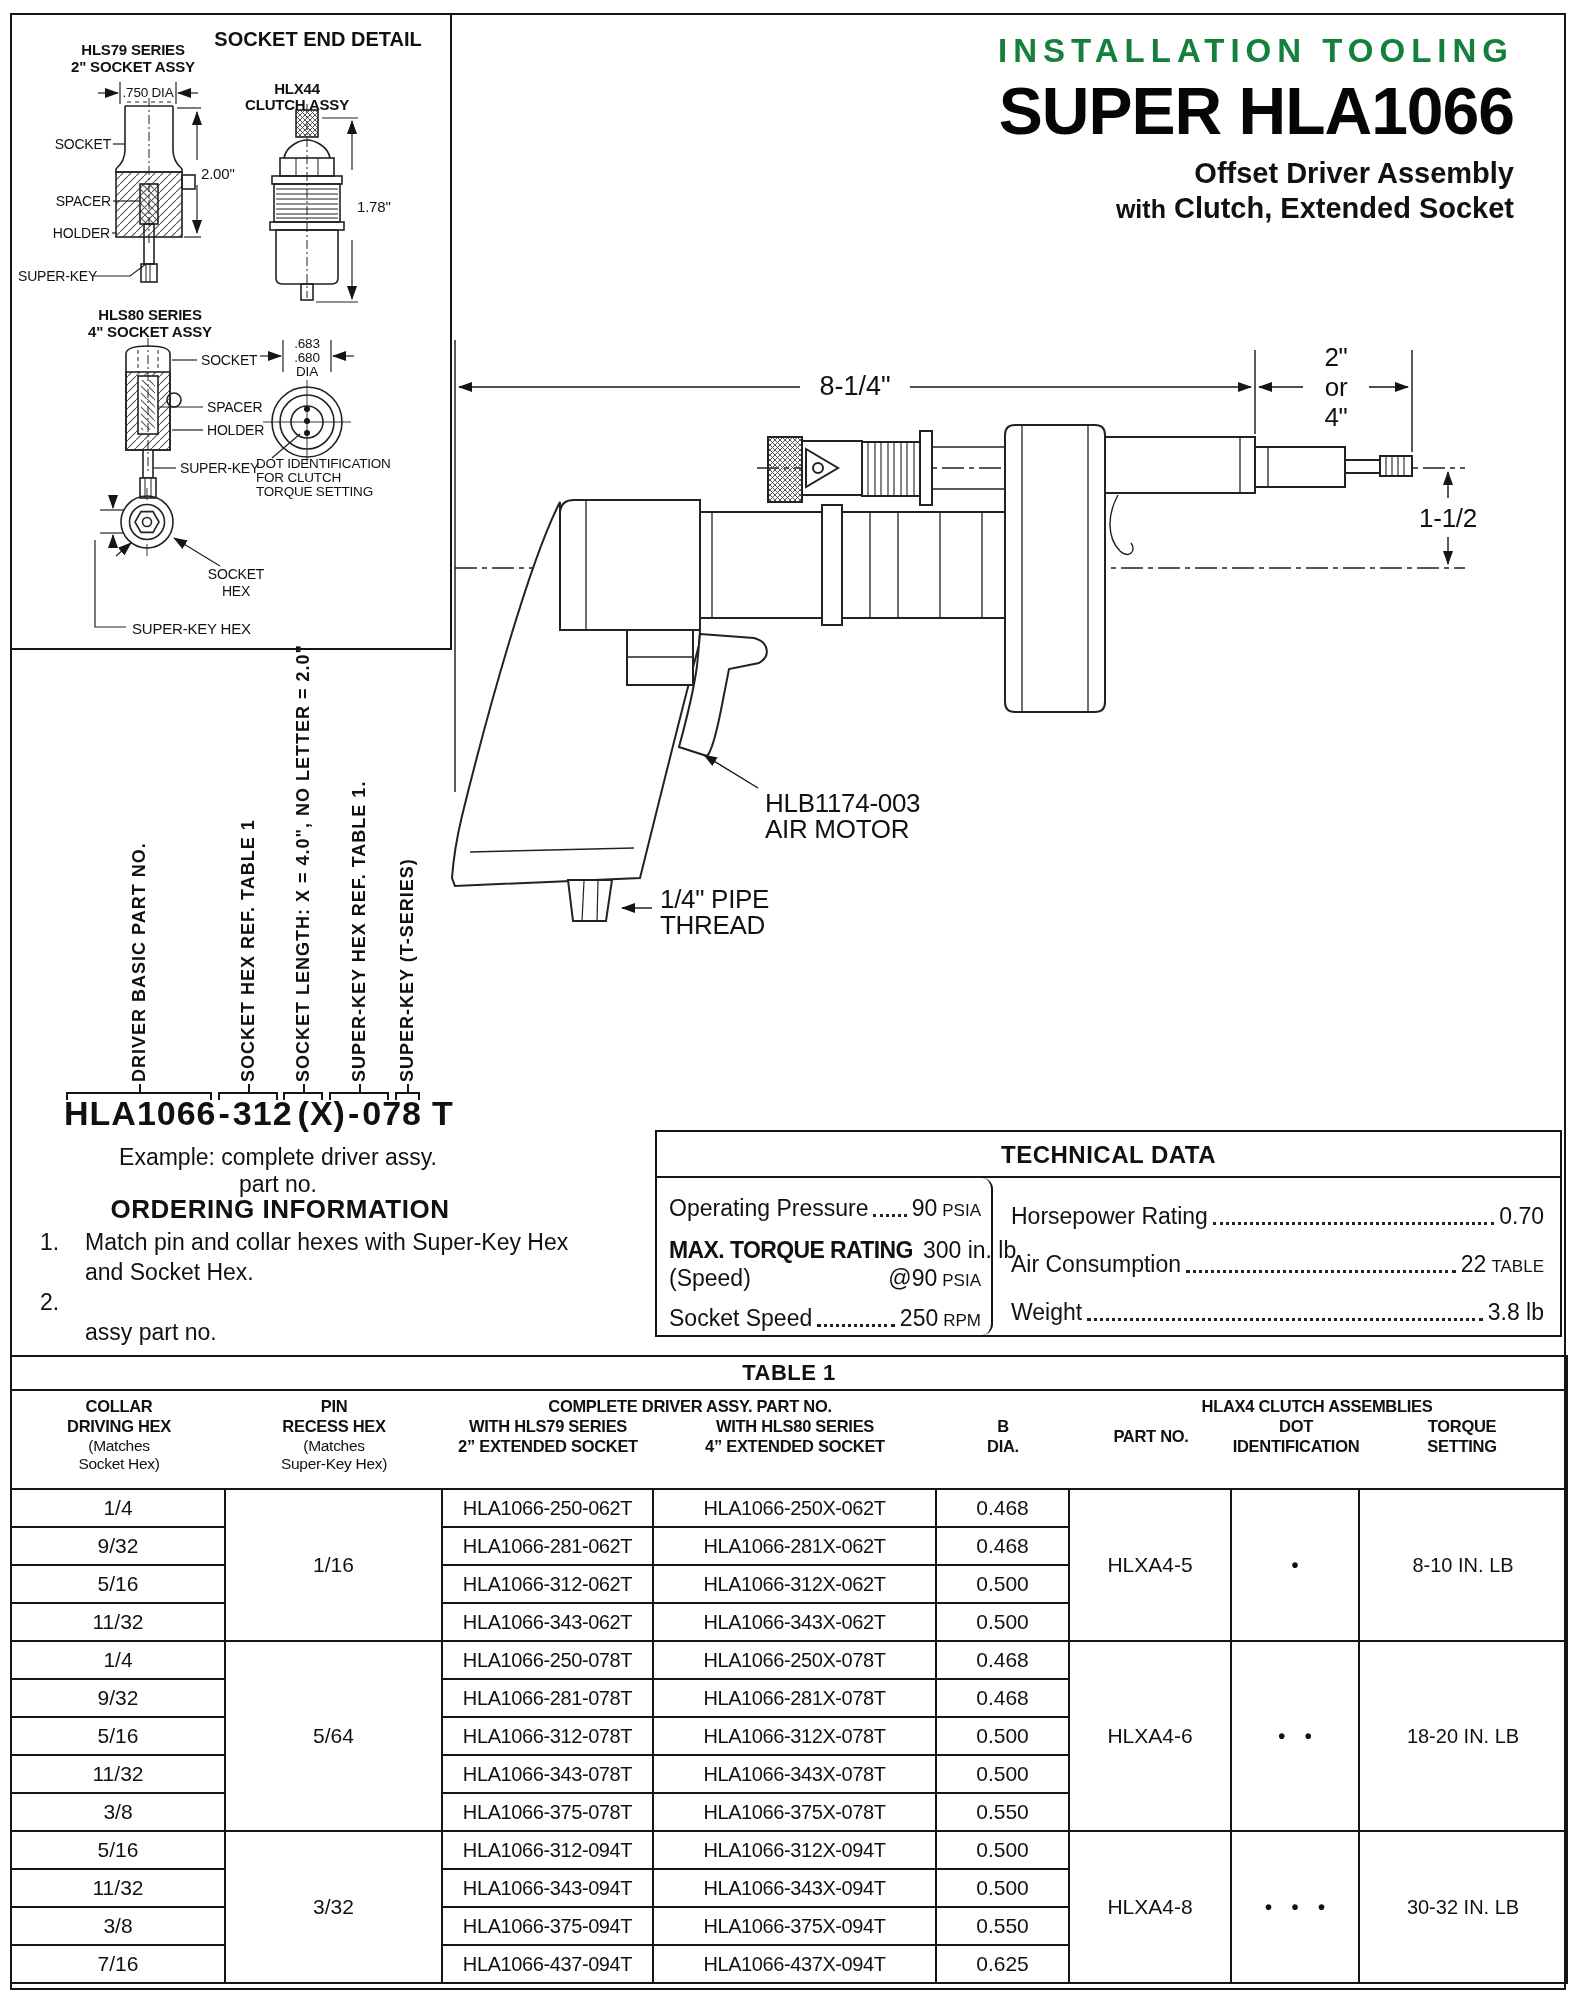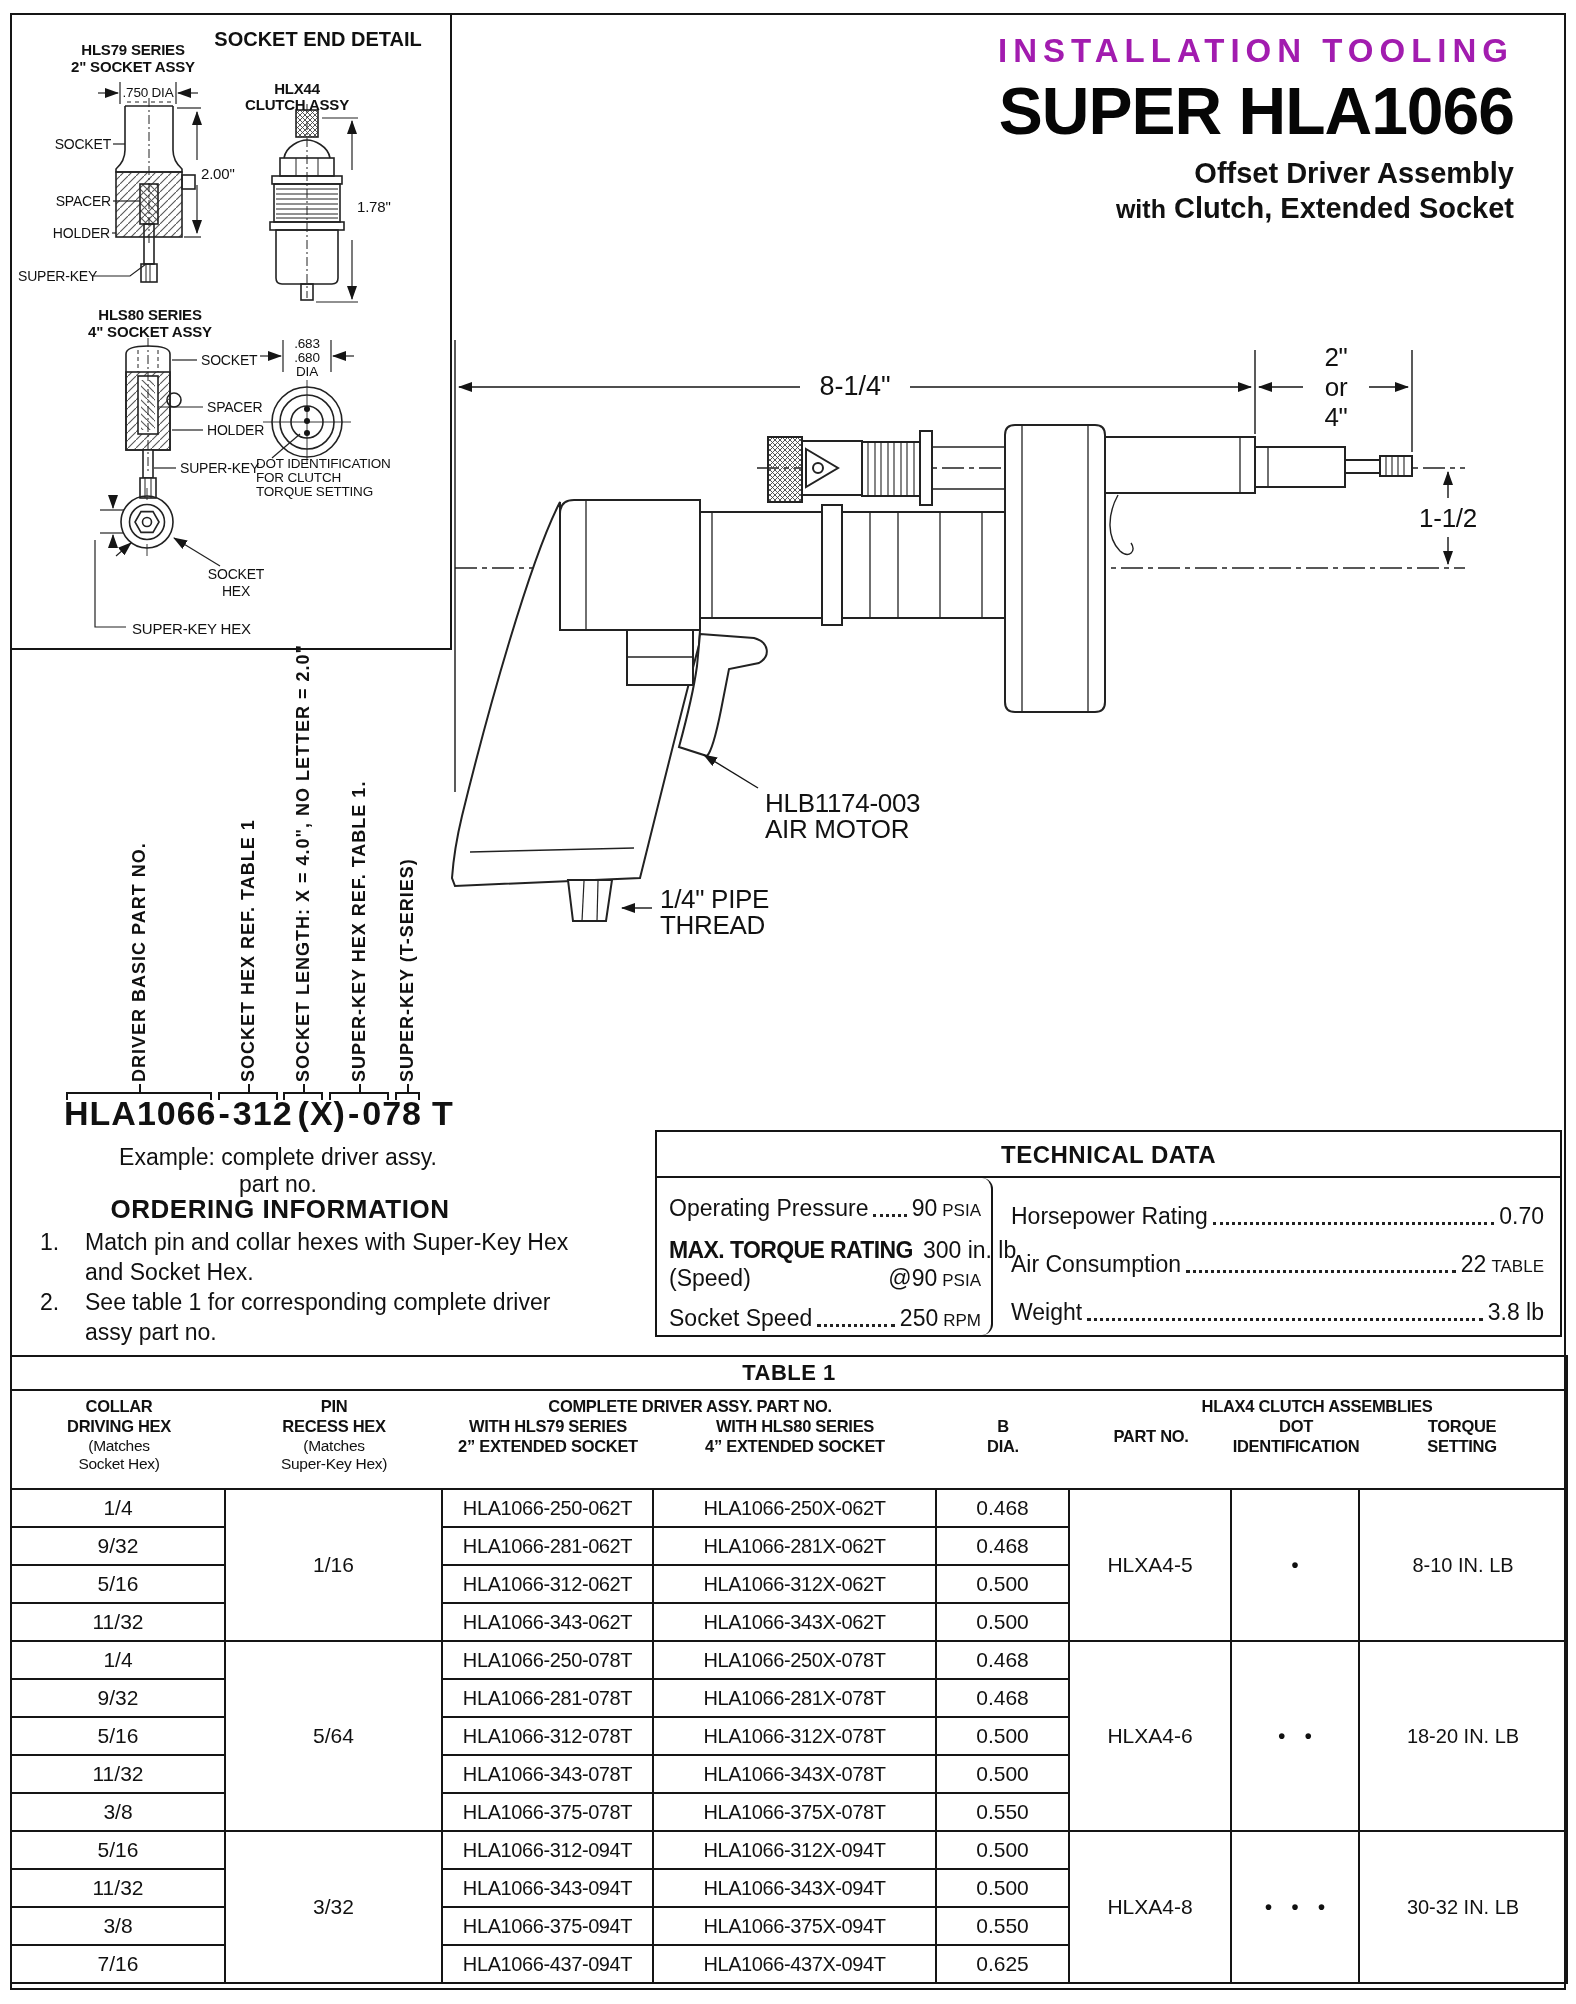--- a/index.html
+++ b/index.html
@@ -10,21 +10,21 @@
   .ctr { transform:translateX(-50%); white-space:nowrap; }
   .rt { text-align:right; }
   .b { font-weight:bold; }
   .frame { position:absolute; left:10px; top:13px; width:1556px; height:1977px; border:2px solid #151515; }
   .sbox  { position:absolute; left:10px; top:13px; width:442px; height:637px; border:2px solid #151515; }
   .lbl   { font-size:14px; letter-spacing:-0.2px; }
   .lblb  { font-size:15px; font-weight:bold; letter-spacing:-0.2px; }
   .dim   { font-size:13.5px; letter-spacing:-0.2px; }
   
   .hdr { position:absolute; right:62px; top:32px; text-align:right; }
-  .kicker { font-size:33px; font-weight:bold; letter-spacing:6px; color:#a21caf; }
+  .kicker { font-size:33px; font-weight:bold; letter-spacing:6px; color:#15803d; }
   .h1 { font-size:66px; font-weight:bold; color:#060606; margin-top:3px; letter-spacing:-1px; }
   .h2 { font-size:29px; font-weight:bold; margin-top:8px; }
   .h3 { font-size:29px; font-weight:bold; margin-top:2px; }
   .thin { font-size:25px; font-weight:bold; }
   .h3s { font-size:25px; }
   
   .dl { font-size:26px; letter-spacing:-0.3px; }
   .dimbig { font-size:27px; }
   
   .pnum { position:absolute; left:64px; top:1094px; font-size:34px; font-weight:bold; letter-spacing:1px; white-space:nowrap; }
@@ -347,21 +347,20 @@
   <div class="pnum">
     <span>HLA1066</span><span>-</span><span>312</span><span style="margin-left:3px;">(X)</span><span>-</span><span>078</span><span style="margin-left:8px;">T</span>
   </div>
   <div class="abs cap" style="left:113px;top:1144px;width:330px;text-align:center;">Example: complete driver assy. part no.</div>
 
   <div class="abs ordt" style="left:90px;top:1194px;width:380px;text-align:center;">ORDERING INFORMATION</div>
   <div class="abs ordi" style="left:40px;top:1227px;">1.</div>
   <div class="abs ordi" style="left:85px;top:1227px;">Match pin and collar hexes with Super-Key Hex</div>
   <div class="abs ordi" style="left:85px;top:1257px;">and Socket Hex.</div>
   <div class="abs ordi" style="left:40px;top:1287px;">2.</div>
-  <div class="abs ordi" style="left:85px;top:1287px;">See table 1 for corresponding complete driver</div>
   <div class="abs ordi" style="left:85px;top:1317px;">assy part no.</div>
 
   <div class="tech">
     <div class="tech-title">TECHNICAL DATA</div>
     <div class="tech-body">
       <div class="tech-left">
         <div class="trow" style="margin-top:17px;">
           <span class="tl">Operating Pressure</span>
           <span class="lead"></span>
           <span class="tv">90</span>

